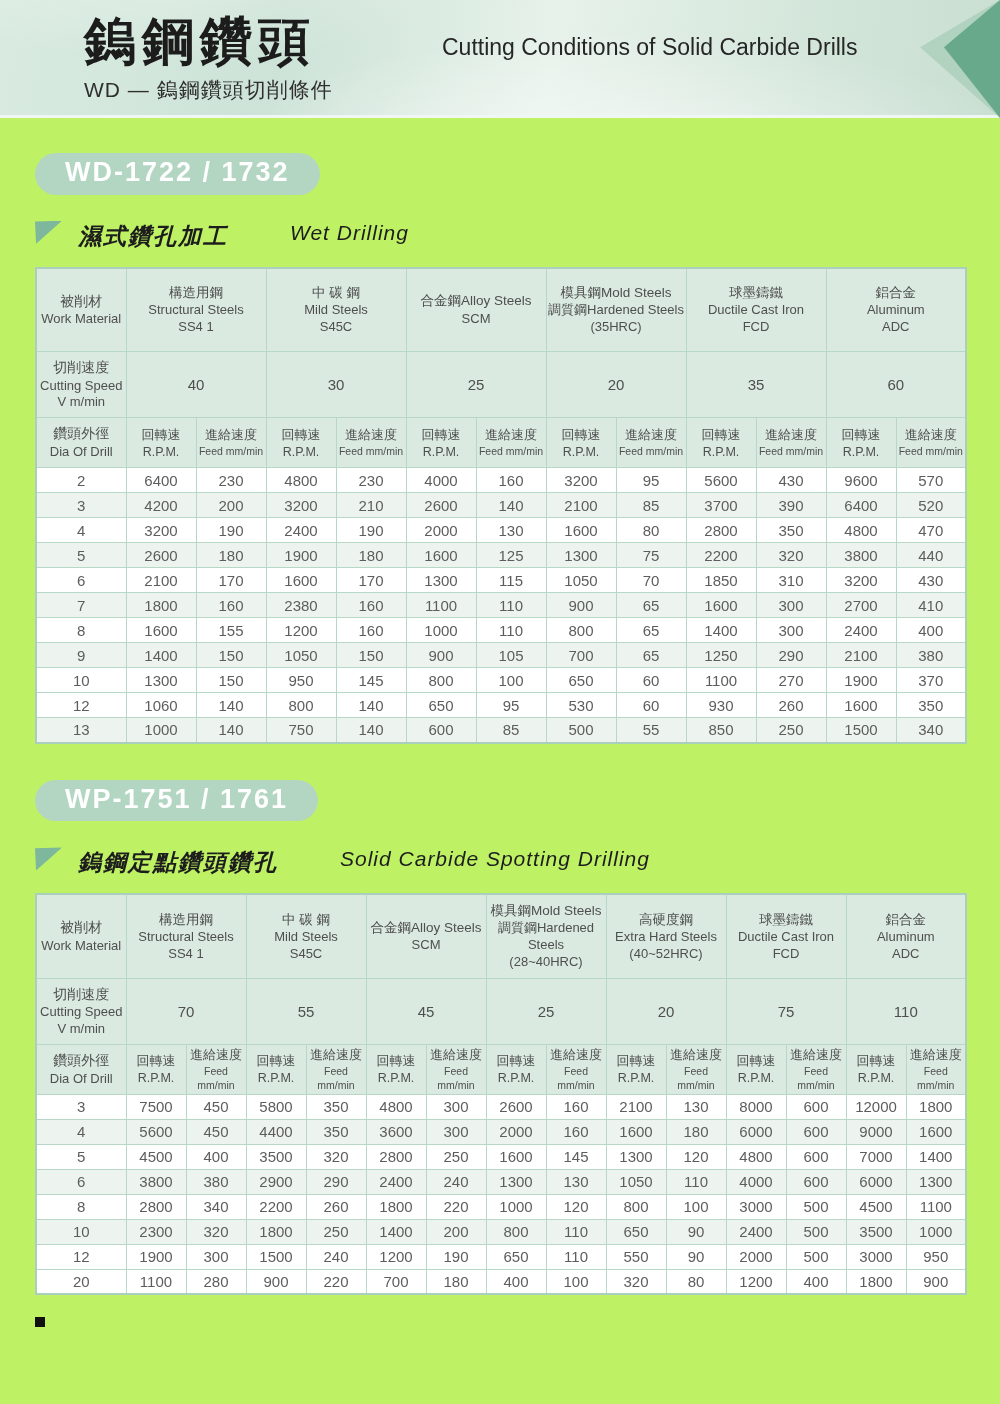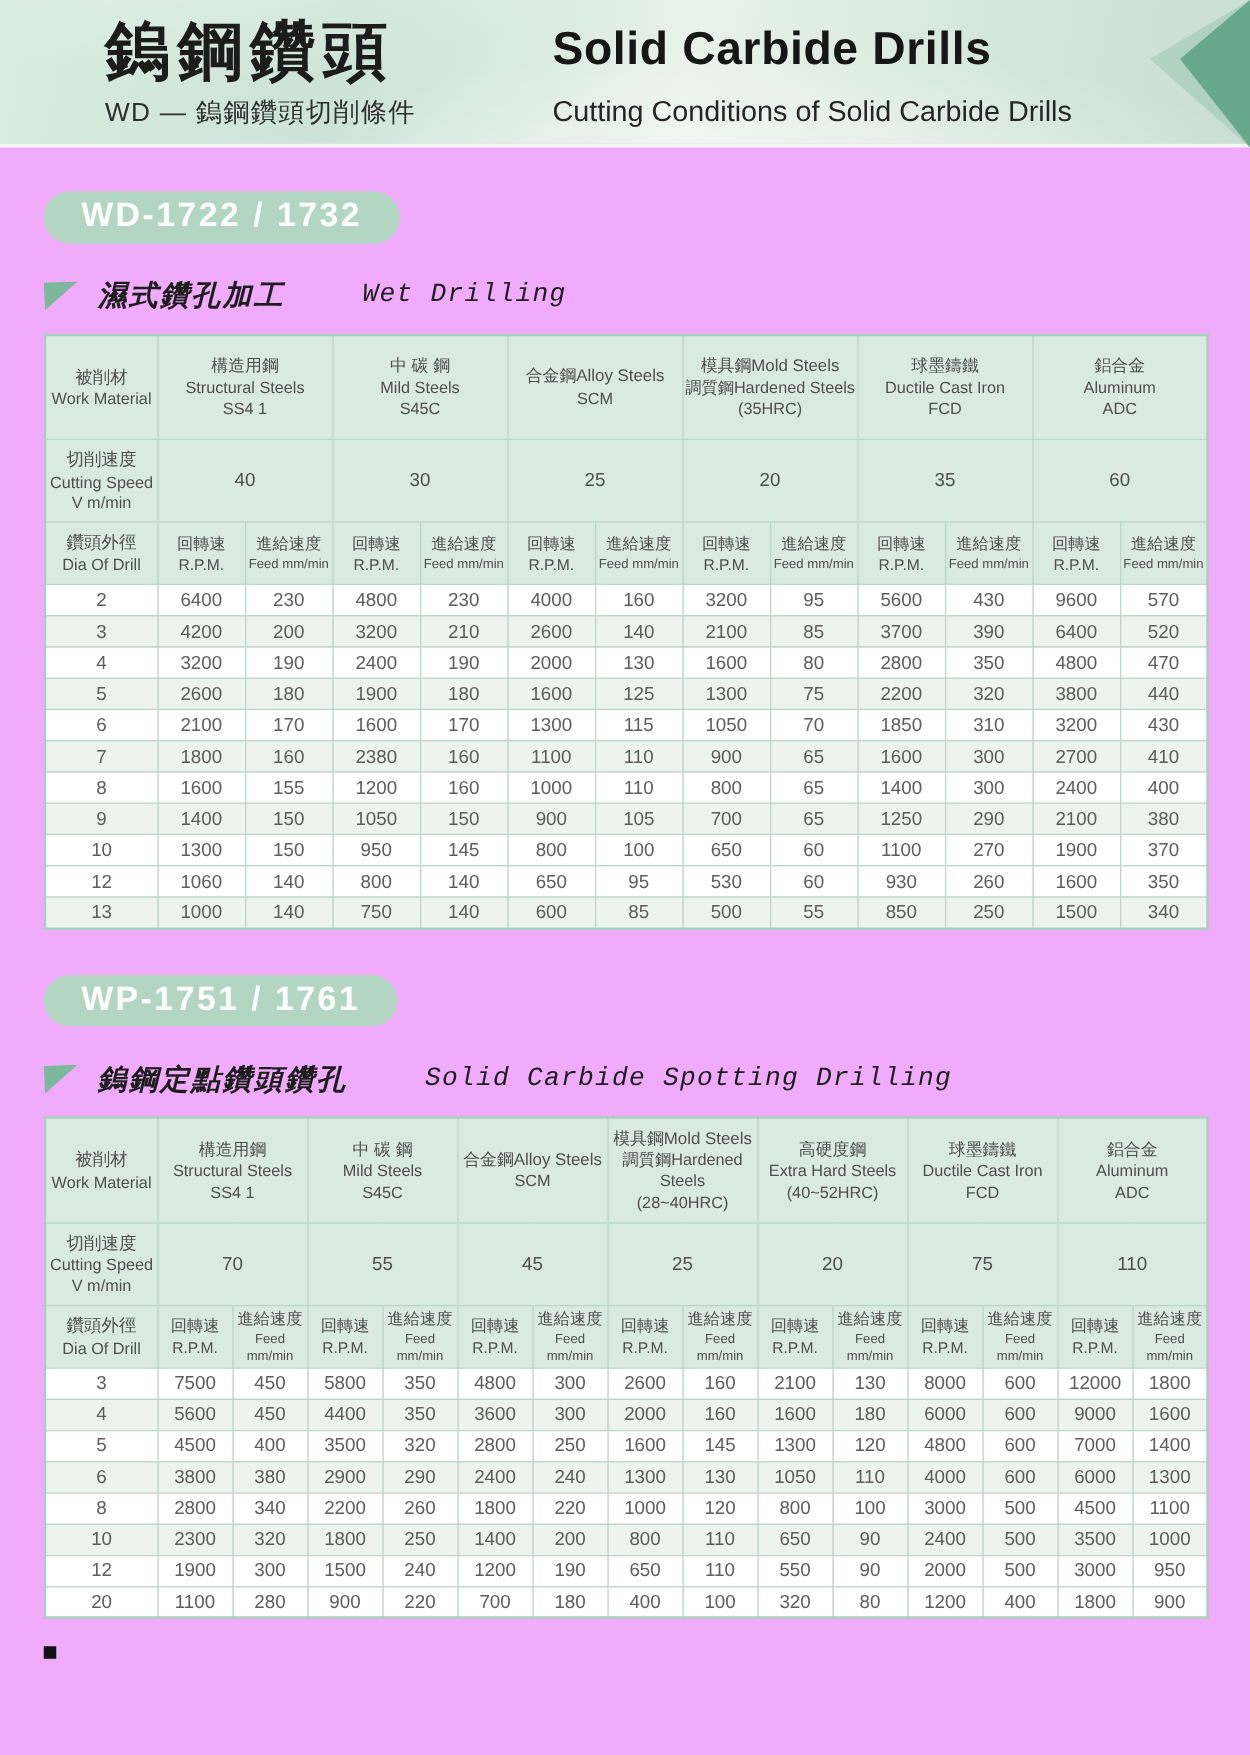--- a/index.html
+++ b/index.html
@@ -1,17 +1,17 @@
 <!DOCTYPE html>
 <html><head>
 <meta charset="utf-8">
 <style>
   * { margin:0; padding:0; box-sizing:border-box; }
   body { font-family:"Liberation Sans", sans-serif; background:#ffffff; }
-  .page { position:relative; width:1000px; height:1404px; background:#f0abfc; overflow:hidden; }
+  .page { position:relative; width:1000px; height:1404px; background:#bef264; overflow:hidden; }
 
   
   .hdr { position:relative; width:100%; height:118px;
          background:linear-gradient(100deg,#d9ebe0 0%,#cde3d7 28%,#e7f2ea 55%,#d2e5d9 82%,#c9dfd2 100%);
          border-bottom:3px solid #f0f6f2; }
   .hdr::before { content:""; position:absolute; inset:0;
          background:radial-gradient(ellipse 620px 190px at 62% 135%, rgba(255,255,255,.55), rgba(255,255,255,0) 65%),
                     radial-gradient(ellipse 420px 160px at 18% -40%, rgba(255,255,255,.35), rgba(255,255,255,0) 70%); }
   .corner-mid  { position:absolute; top:0; right:0; width:80px; height:118px;
                  background:#9cc7ae; clip-path:polygon(100% 0,100% 100%,0 40%); opacity:.55; }
@@ -25,21 +25,21 @@
   .hdr-right { padding-top:18px; padding-left:28px; }
   .title-en { font-size:37px; font-weight:bold; color:#161616; letter-spacing:.5px; }
   .subtitle-en { margin-top:16px; font-size:23px; color:#262626; }
 
   
   main { padding:0 35px; }
   .badge { display:inline-block; margin-top:35px; background:#b2d6c2; color:#ffffff;
            font-weight:bold; font-size:27px; letter-spacing:2px; border-radius:22px;
            padding:5px 30px 7px 30px; line-height:1.1; }
   .badge2 { margin-top:36px; }
-  .sec-head { display:flex; align-items:center; margin:26px 0 14px 0; height:32px;font-family:Liberation Mono, monospace; }
+  .sec-head { display:flex; margin:26px 0 14px 0; height:32px; }
   .tri { width:27px; height:23px; background:#7db89c; clip-path:polygon(0 4%,100% 0,4% 100%); margin-right:16px; }
   .h-zh { font-size:23px; font-style:italic; font-weight:bold; color:#1d1d1d; letter-spacing:2px; }
   .h-en { font-size:21px; font-style:italic; color:#1d1d1d; margin-left:62px; letter-spacing:1px; }
 
   
   table.ctable { width:930px; border-collapse:collapse; table-layout:fixed;
                  border:2px solid #aacfbd; color:#5a5a5a; }
   table.ctable th, table.ctable td { border:1px solid #b7d7c7; text-align:center; vertical-align:middle; padding:0 1px; }
   table.ctable thead th { background:#daeae0; font-weight:normal; color:#4f4f4f; }
   table.ctable thead tr.r1 th { height:84px; }
@@ -68,21 +68,20 @@
 
   <header class="hdr">
     <div class="corner-mid"></div>
     <div class="corner-dark"></div>
     <div class="hdr-inner">
       <div class="hdr-left">
         <div class="title-zh">鎢鋼鑽頭</div>
         <div class="subtitle-zh">WD — 鎢鋼鑽頭切削條件</div>
       </div>
       <div class="hdr-right">
-        <div class="title-en">Solid Carbide Drills</div>
         <div class="subtitle-en">Cutting Conditions of Solid Carbide Drills</div>
       </div>
     </div>
   </header>
 
   <main>
 
     <section>
       <div class="badge">WD-1722 / 1732</div>
       <div class="sec-head">

